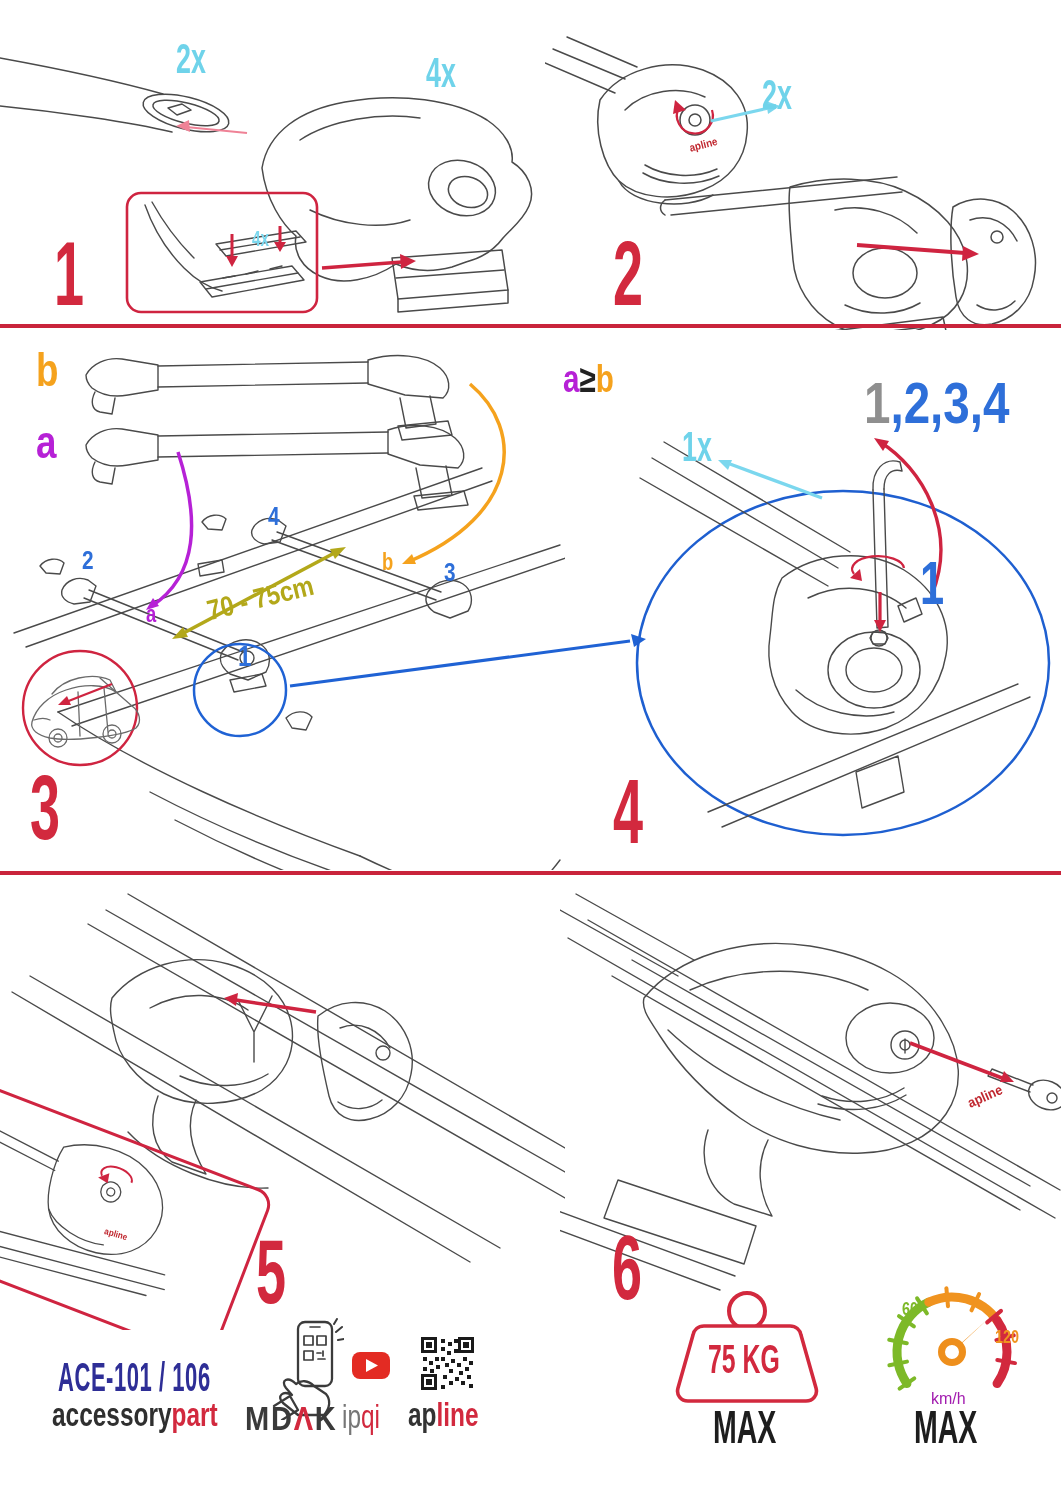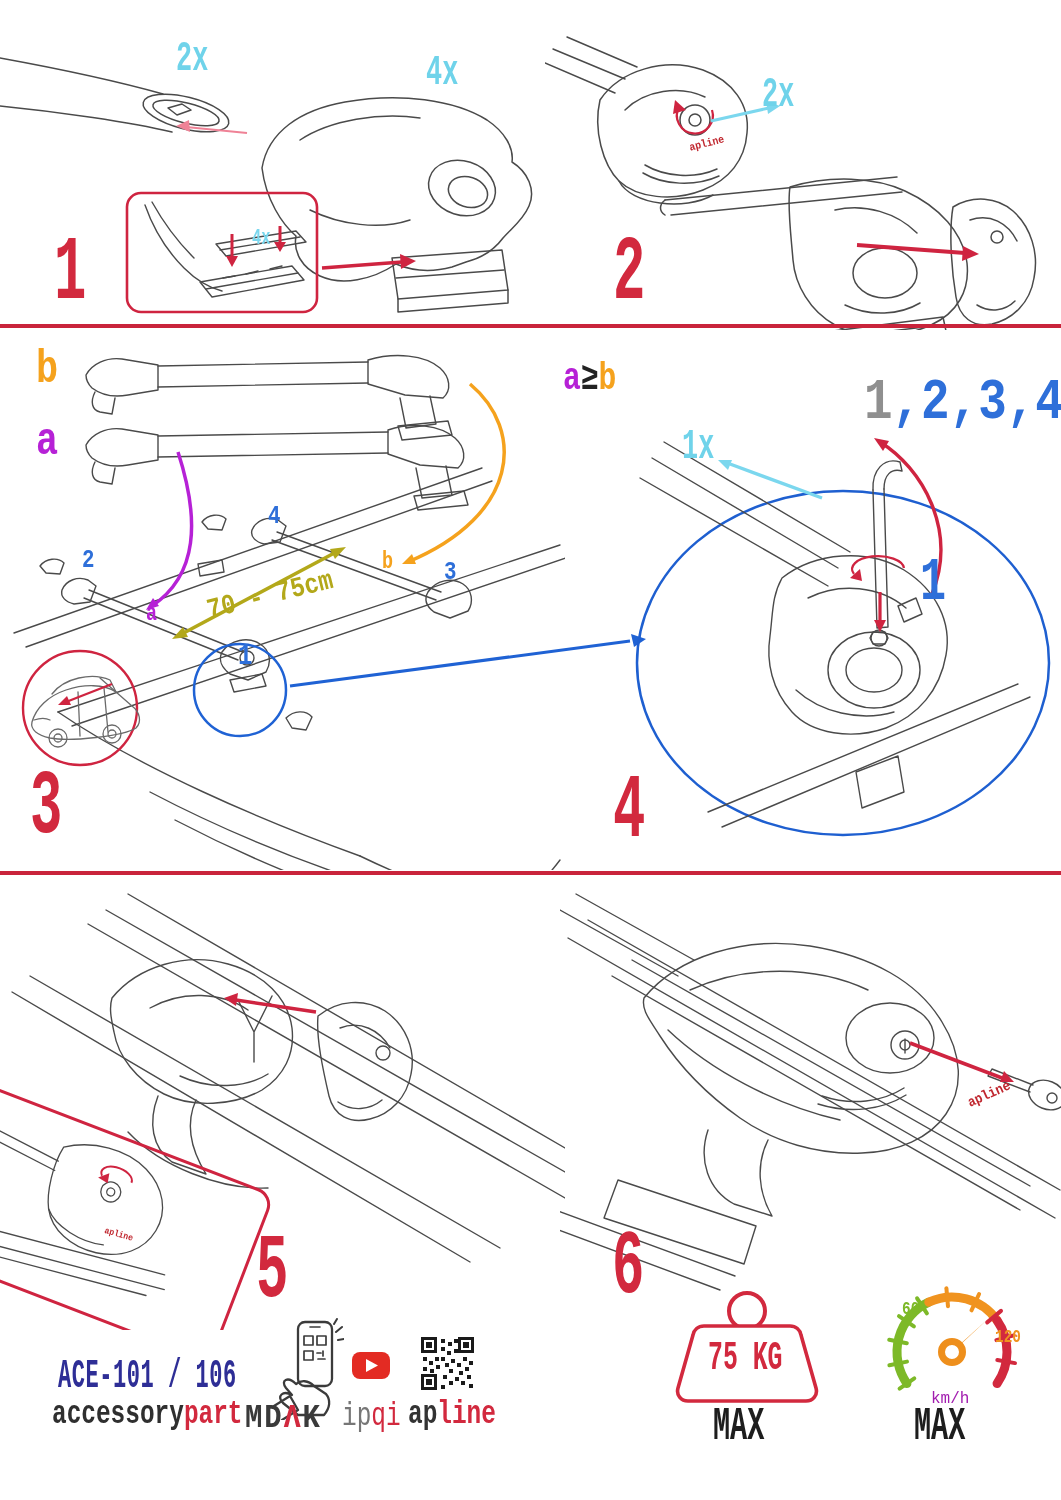--- a/index.html
+++ b/index.html
@@ -1,17 +1,17 @@
 <!DOCTYPE html>
 <html><head>
 <meta charset="utf-8">
 <style>
   html,body{margin:0;padding:0;background:#ffffff;}
   #page{position:relative;width:1061px;height:1500px;background:#fff;overflow:hidden;
-        font-family:Liberation Mono, monospace;}
+        font-family:Liberation Sans, sans-serif;}
   .abs{position:absolute;}
   .stepnum{position:absolute;font-weight:bold;font-size:90px;line-height:72px;color:#d2293e;
            transform:scaleX(.60);transform-origin:left top;letter-spacing:-2px;}
   .qty{position:absolute;font-weight:bold;font-size:42px;line-height:34px;color:#6fd3ea;
        transform:scaleX(.64);transform-origin:left top;}
   .qty-sm{position:absolute;font-weight:bold;font-size:22px;line-height:18px;color:#7bd7ee;
        transform:scaleX(.7);transform-origin:left top;}
   .barletter{position:absolute;font-weight:bold;font-size:46px;line-height:36px;
        transform:scaleX(.8);transform-origin:left top;}
   .posnum{position:absolute;font-weight:bold;font-size:26px;line-height:20px;color:#2e6fd9;

